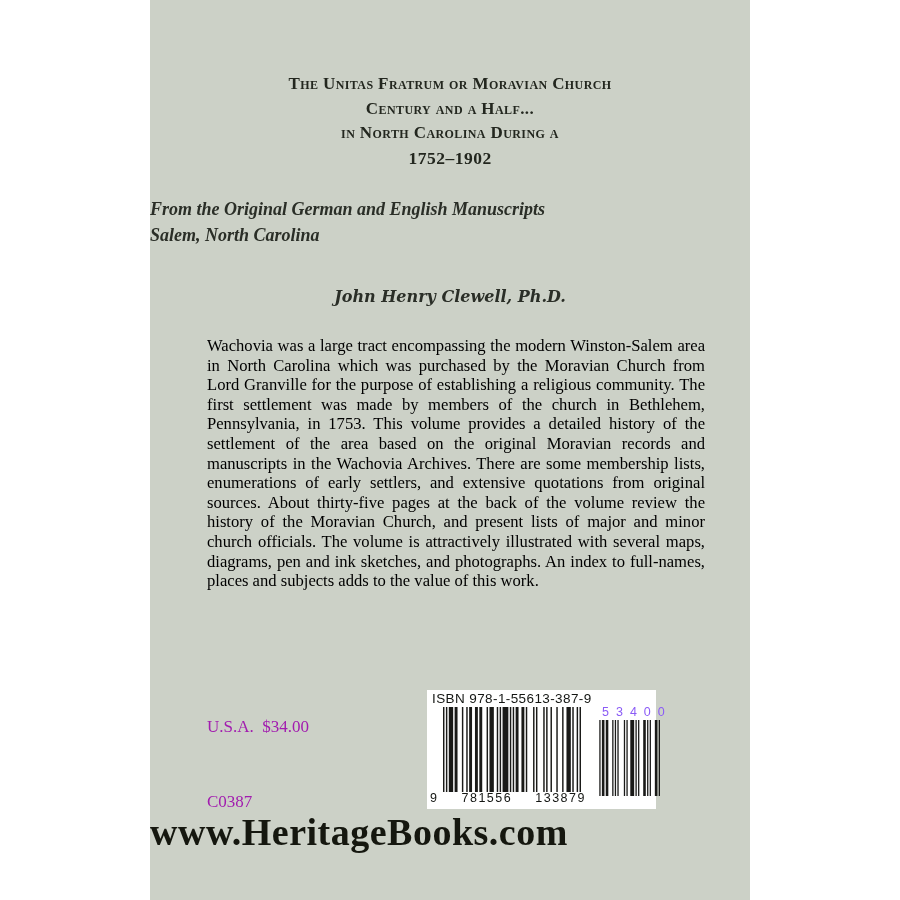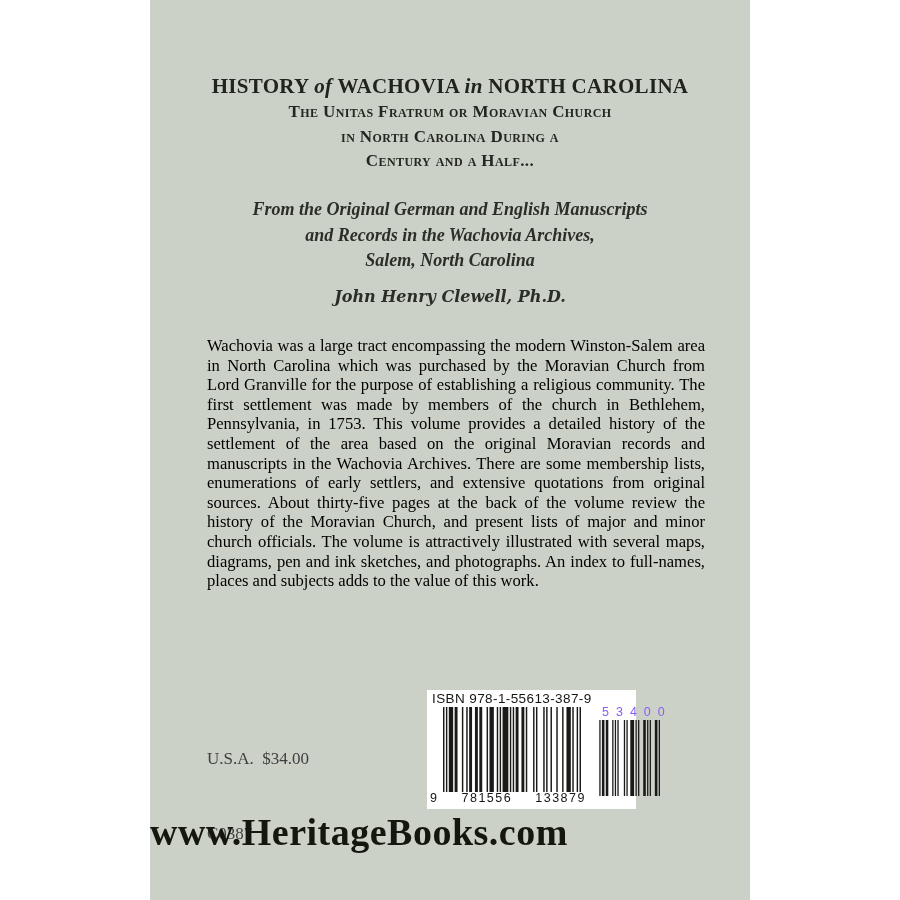--- a/index.html
+++ b/index.html
@@ -60,21 +60,20 @@
     line-height: 25px;
     letter-spacing: 0.5px;
     color: #23271f;
   }
   
   .imprint-block {
     position: absolute;
     top: 197px;
     left: 0;
     width: 100%;
-    text-align: center;
     font-style: italic;
     font-weight: bold;
     font-size: 18px;
     line-height: 25.5px;
     color: #2a2e27;
   }
   
   .author-line {
     position: absolute;
     top: 287px;
@@ -95,32 +94,32 @@
     width: 498px;
     font-size: 16.6px;
     line-height: 19.6px;
     text-align: justify;
     color: #000000;
   }
   
   .price-block {
     position: absolute;
     left: 57px;
-    top: 696px;
+    top: 664px;
     font-size: 17px;
     line-height: 25px;
-    color: #404040;
+    color: #a21caf;
     white-space: pre;
   }
   
   .barcode-panel {
     position: absolute;
     left: 277px;
     top: 690px;
-    width: 209px;
+    width: 229px;
     height: 119px;
     background: #ffffff;
   }
   .isbn-label {
     position: absolute;
     top: 1px;
     left: 5px;
     font-family: "Liberation Sans", sans-serif;
     font-size: 13.5px;
     letter-spacing: 0.4px;
@@ -177,29 +176,28 @@
     color: #15170f;
   }
 </style>
 </head>
 <body>
 
 <div class="page">
   <div class="cover">
 
     <div class="title-block">
-      <div class="title-line"><span>HISTORY</span> <span class="conn">of</span> <span>WACHOVIA</span> <span class="conn">in</span> <span>NORTH CAROLINA</span></div>
       <div class="subtitle-line">The Unitas Fratrum or Moravian Church</div>
+      <div class="subtitle-line">Century and a Half...</div>
       <div class="subtitle-line">in North Carolina During a</div>
-      <div class="subtitle-line">Century and a Half...</div>
+      <div class="year-line">1752–1902</div>
     </div>
 
     <div class="imprint-block">
       <div>From the Original German and English Manuscripts</div>
-      <div>and Records in the Wachovia Archives,</div>
       <div>Salem, North Carolina</div>
     </div>
 
     <div class="author-line">John Henry Clewell, Ph.D.</div>
 
     <div class="description">Wachovia was a large tract encompassing the modern Winston-Salem area in North Carolina which was purchased by the Moravian Church from Lord Granville for the purpose of establishing a religious community. The first settlement was made by members of the church in Bethlehem, Pennsylvania, in 1753. This volume provides a detailed history of the settlement of the area based on the original Moravian records and manuscripts in the Wachovia Archives. There are some membership lists, enumerations of early settlers, and extensive quotations from original sources. About thirty-five pages at the back of the volume review the history of the Moravian Church, and present lists of major and minor church officials. The volume is attractively illustrated with several maps, diagrams, pen and ink sketches, and photographs. An index to full-names, places and subjects adds to the value of this work.</div>
 
     <div class="price-block">
       <div>U.S.A.  $34.00</div>
       <div>C0387</div>

